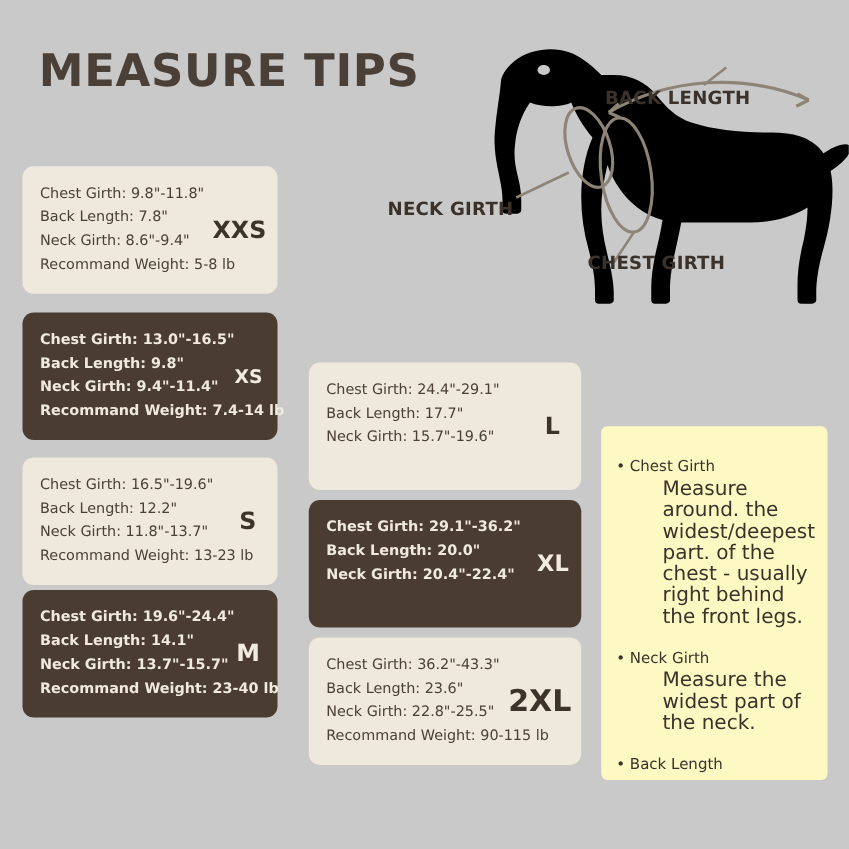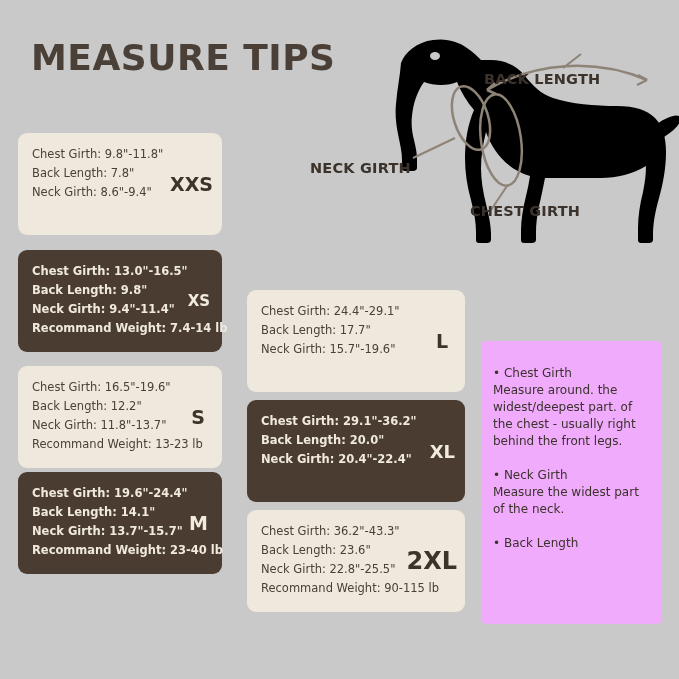--- a/index.html
+++ b/index.html
@@ -115,50 +115,52 @@
   #lbl-neck { left: 310px; top: 160px; }
   #lbl-chest { left: 470px; top: 203px; }
 
   
   #notes {
     position: absolute;
     left: 481px;
     top: 341px;
     width: 181px;
     height: 283px;
-    background: #f0abfc;
+    background: #fef9c3;
     border-radius: 5px;
     box-sizing: border-box;
     padding: 24px 14px 10px 12px;
   }
   .note { margin-bottom: 17px; }
   .note-head {
     font-size: 12px;
     color: #3a322b;
     line-height: 17px;
     white-space: nowrap;
   }
   .note-body {
-    font-size: 12px;
+    font-size: 16px;
     color: #3a322b;
     line-height: 17px;
+    margin-left: 37px;
   }
 </style>
 </head>
 <body>
 
 <div id="root">
 
   <div class="title">MEASURE TIPS</div>
 
   <div class="card light" id="card-xxs">
     <div class="lines">
       <div class="line">Chest Girth: 9.8"-11.8"</div>
       <div class="line">Back Length: 7.8"</div>
       <div class="line">Neck Girth: 8.6"-9.4"</div>
+      <div class="line">Recommand Weight: 5-8 lb</div>
     </div>
     <div class="sizebadge">XXS</div>
   </div>
 
   <div class="card dark" id="card-xs">
     <div class="lines">
       <div class="line">Chest Girth: 13.0"-16.5"</div>
       <div class="line">Back Length: 9.8"</div>
       <div class="line">Neck Girth: 9.4"-11.4"</div>
       <div class="line">Recommand Weight: 7.4-14 lb</div>

